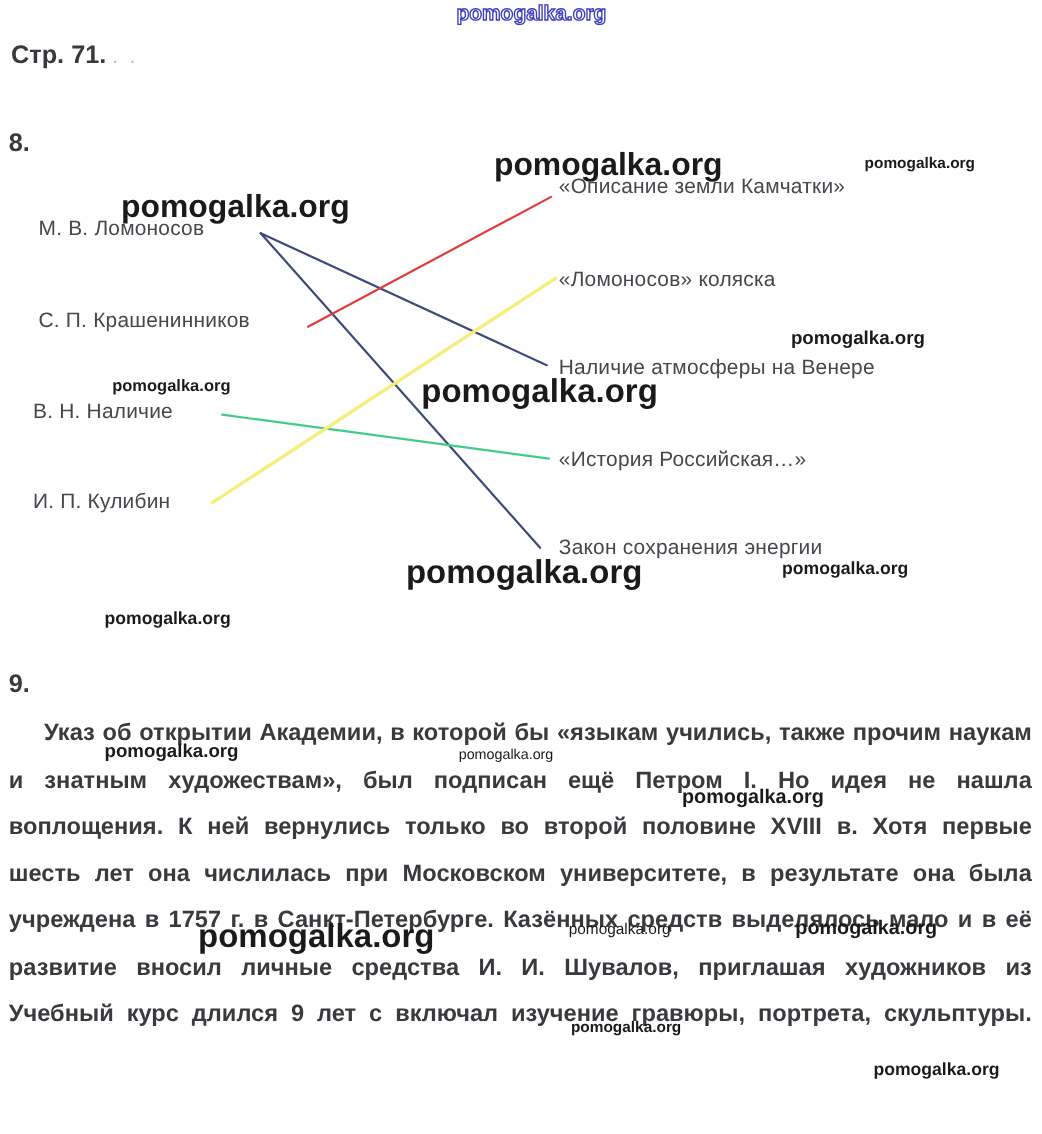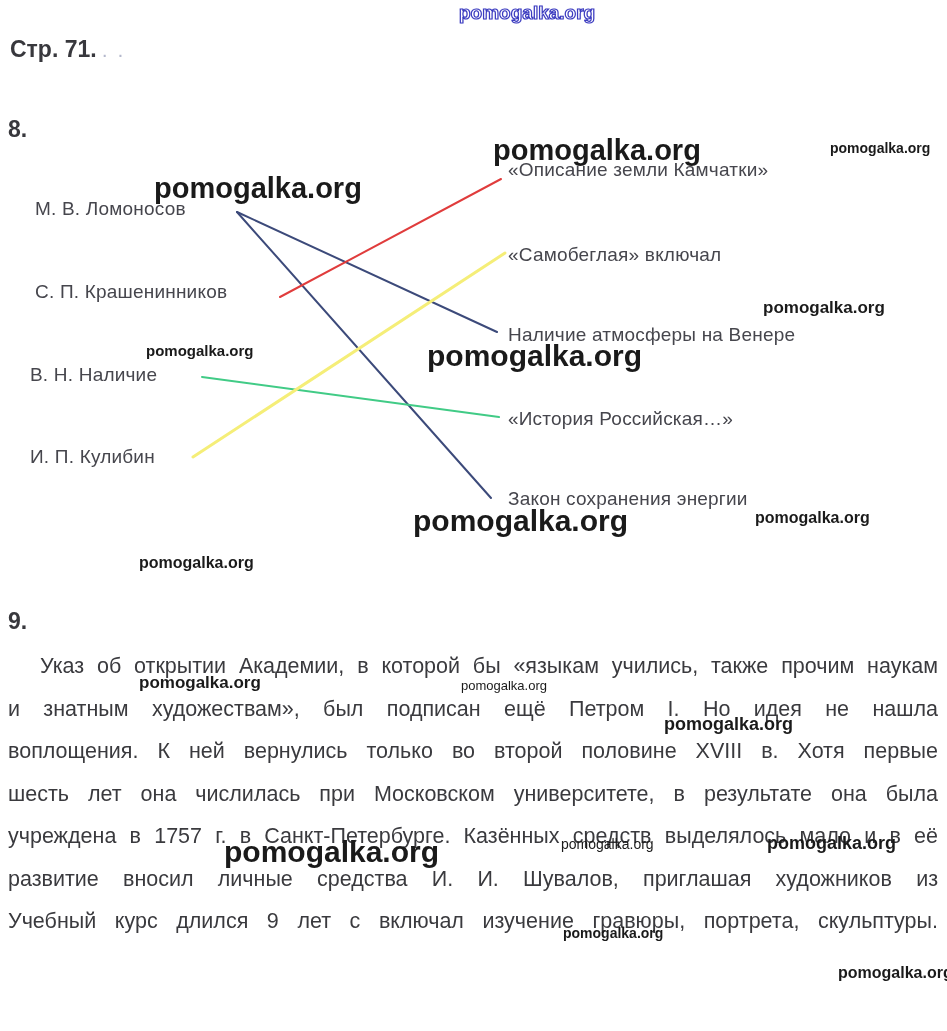--- a/index.html
+++ b/index.html
@@ -22,35 +22,34 @@
     font-size: 23px; font-weight: 700; color: #38383d;
   }
   .match-item {
     font-size: 19px; color: #46464d; letter-spacing: 0.2px;
   }
   svg.lines-layer {
     position: absolute; left: 0; top: 0;
     pointer-events: none;
   }
   .para {
-    position: absolute; left: 8px; top: 645px; width: 930px;
+    position: absolute; left: 8px; top: 645px; width: 930px; font-weight: bold;
   }
   .pline {
     height: 42.5px; line-height: 42.5px;
     font-size: 21.5px; color: #3a3a3e;
     text-align: justify; text-align-last: justify;
   }
   .pline-indent { padding-left: 32px; }
   .pline-last { text-align-last: left; }
   .wm {
     position: absolute; white-space: nowrap;
     color: #1a1a1a;
     font-family: "Liberation Sans", sans-serif;
     line-height: 1.05;
-    margin-left: 44px;
   }
   .wm-outline {
     color: #ffffff;
     -webkit-text-stroke: 1.2px #3c3cc0;
     text-shadow: 0 0 1px #3c3cc0;
     font-weight: 700;
   }
 </style>
 </head>
 <body>
@@ -70,21 +69,21 @@
     <line x1="202" y1="377" x2="499" y2="417" stroke-width="2" stroke-linecap="round" stroke="#41cb86"></line>
     <line x1="193" y1="457" x2="505" y2="253" stroke-width="3" stroke-linecap="round" stroke="#f5ee78"></line>
   </svg>
 
   <div class="abs match-item" style="left:35px; top:281px;">С. П. Крашенинников</div>
   <div class="abs match-item" style="left:35px; top:198px;">М. В. Ломоносов</div>
   <div class="abs match-item" style="left:30px; top:364px;">В. Н. Наличие</div>
   <div class="abs match-item" style="left:30px; top:446px;">И. П. Кулибин</div>
 
   <div class="abs match-item" style="left:508px; top:159px;">«Описание земли Камчатки»</div>
-  <div class="abs match-item" style="left:508px; top:244px;">«Самобеглая» включал</div>
+  <div class="abs match-item" style="left:508px; top:244px;">«Ломоносов» коляска</div>
   <div class="abs match-item" style="left:508px; top:324px;">Наличие атмосферы на Венере</div>
   <div class="abs match-item" style="left:508px; top:408px;">«История Российская…»</div>
   <div class="abs match-item" style="left:508px; top:488px;">Закон сохранения энергии</div>
 
   <div class="abs q-label" style="left:8px; top:608px;">9.</div>
 
   <div class="para">
     <div class="pline pline-indent">Указ об открытии Академии, в которой бы «языкам учились, также прочим наукам</div>
     <div class="pline">и знатным художествам», был подписан ещё Петром I. Но идея не нашла</div>
     <div class="pline">воплощения. К ней вернулись только во второй половине XVIII в. Хотя первые</div>

